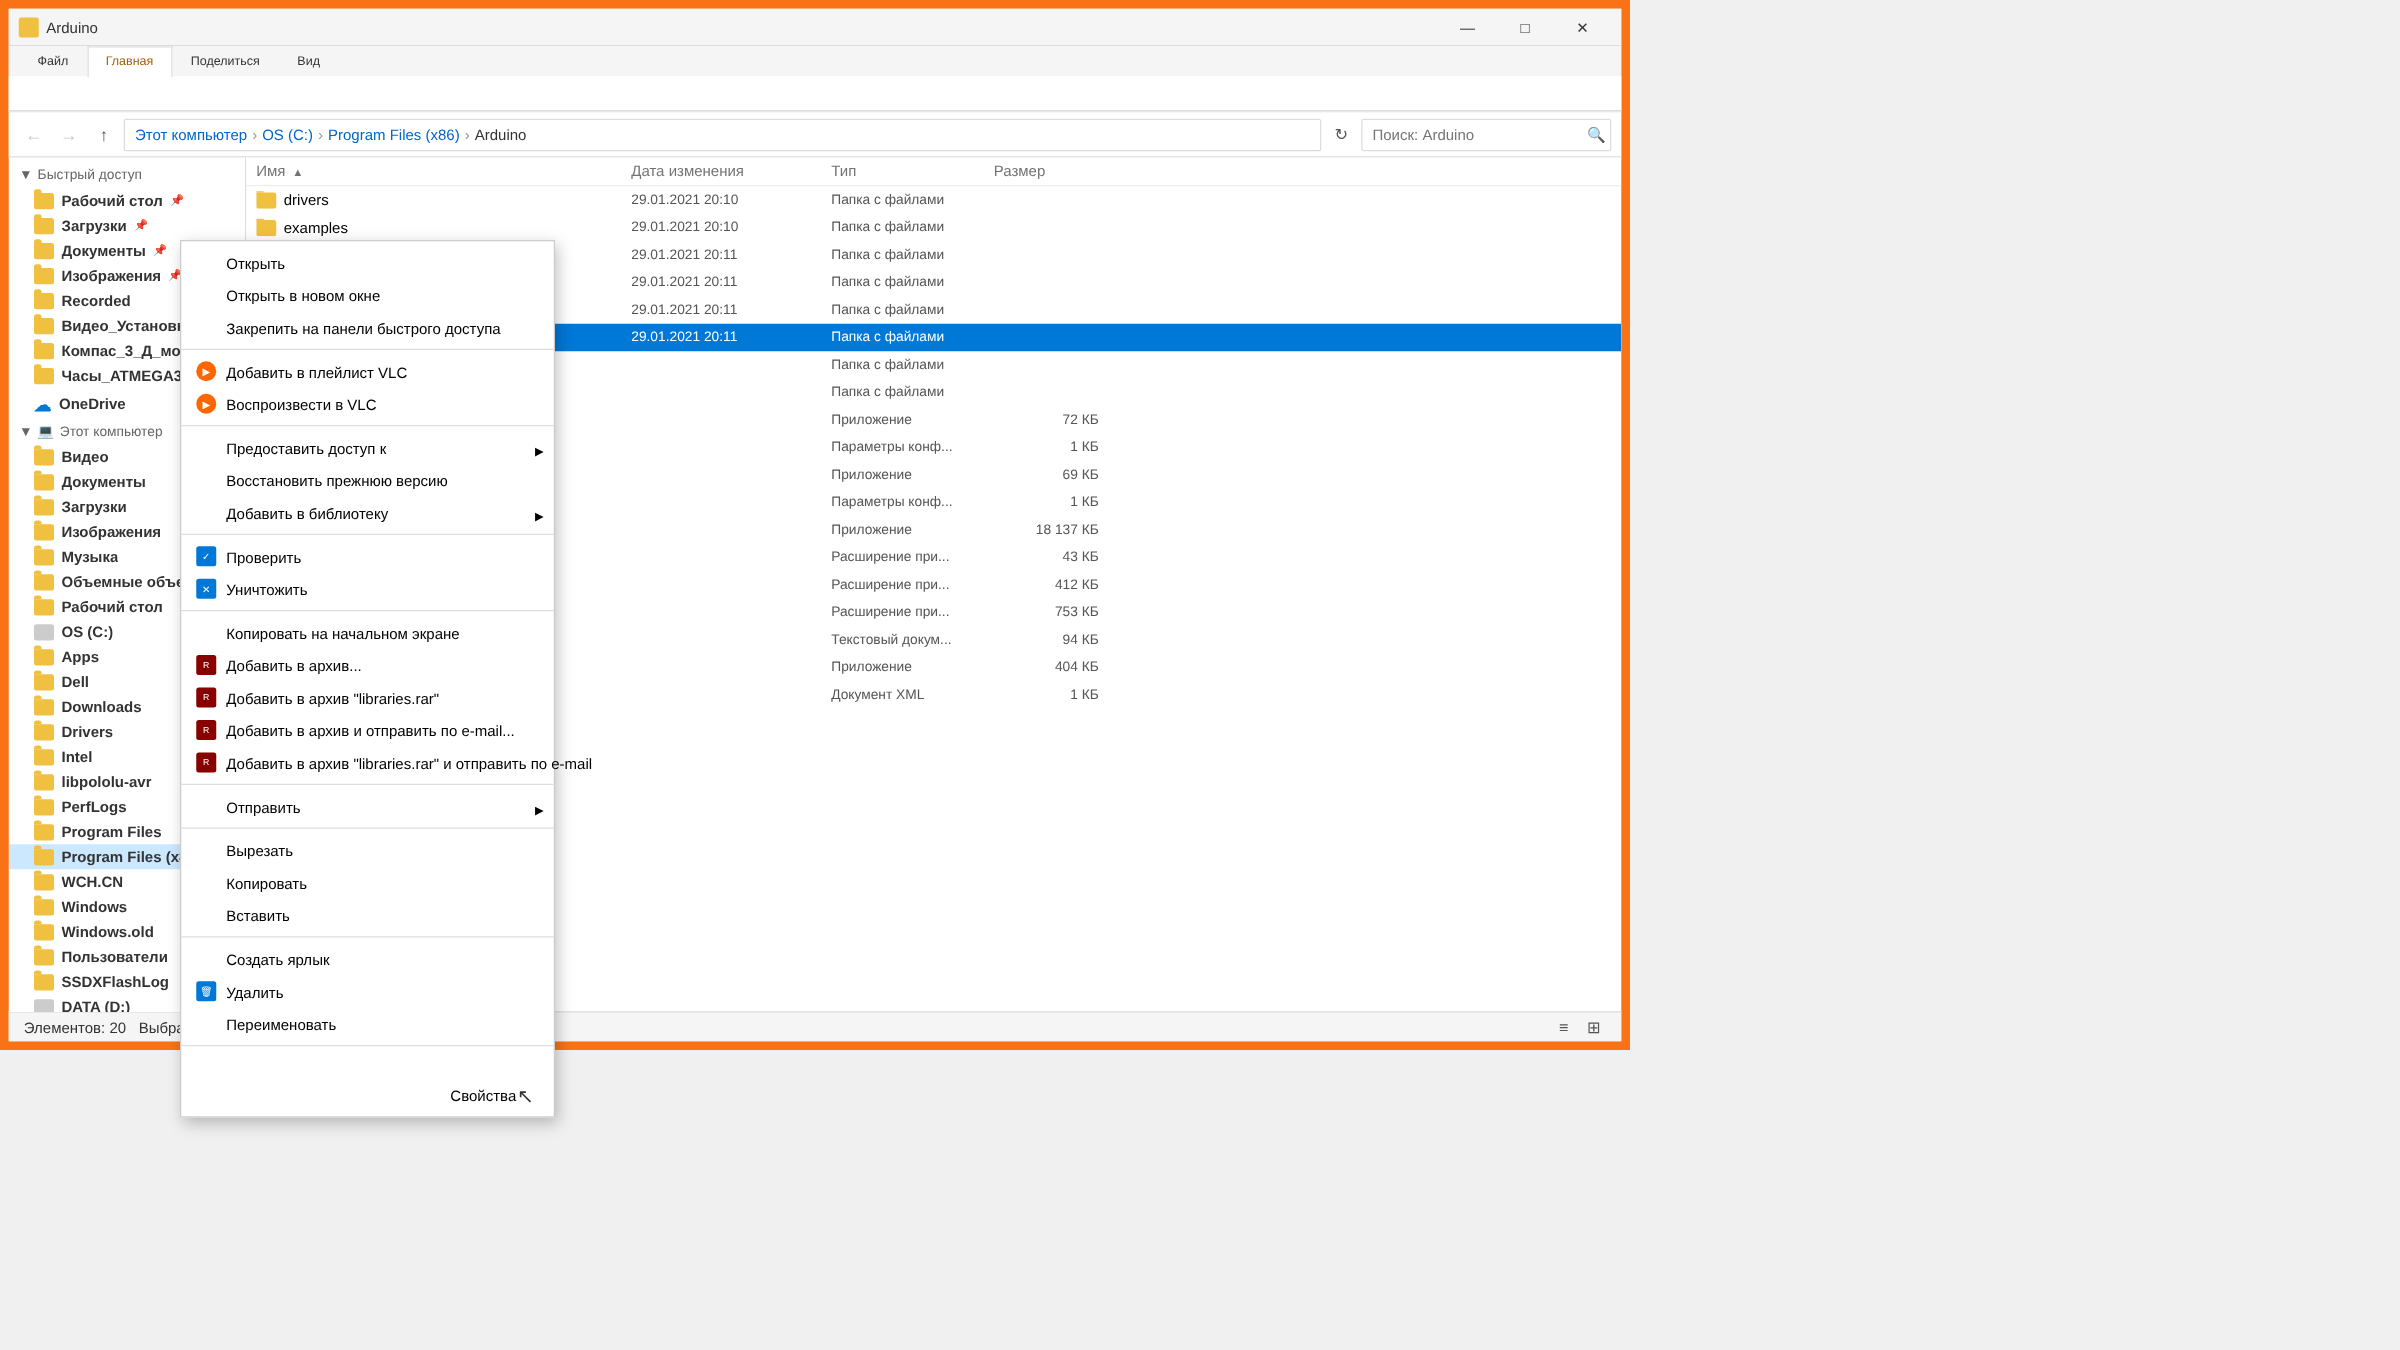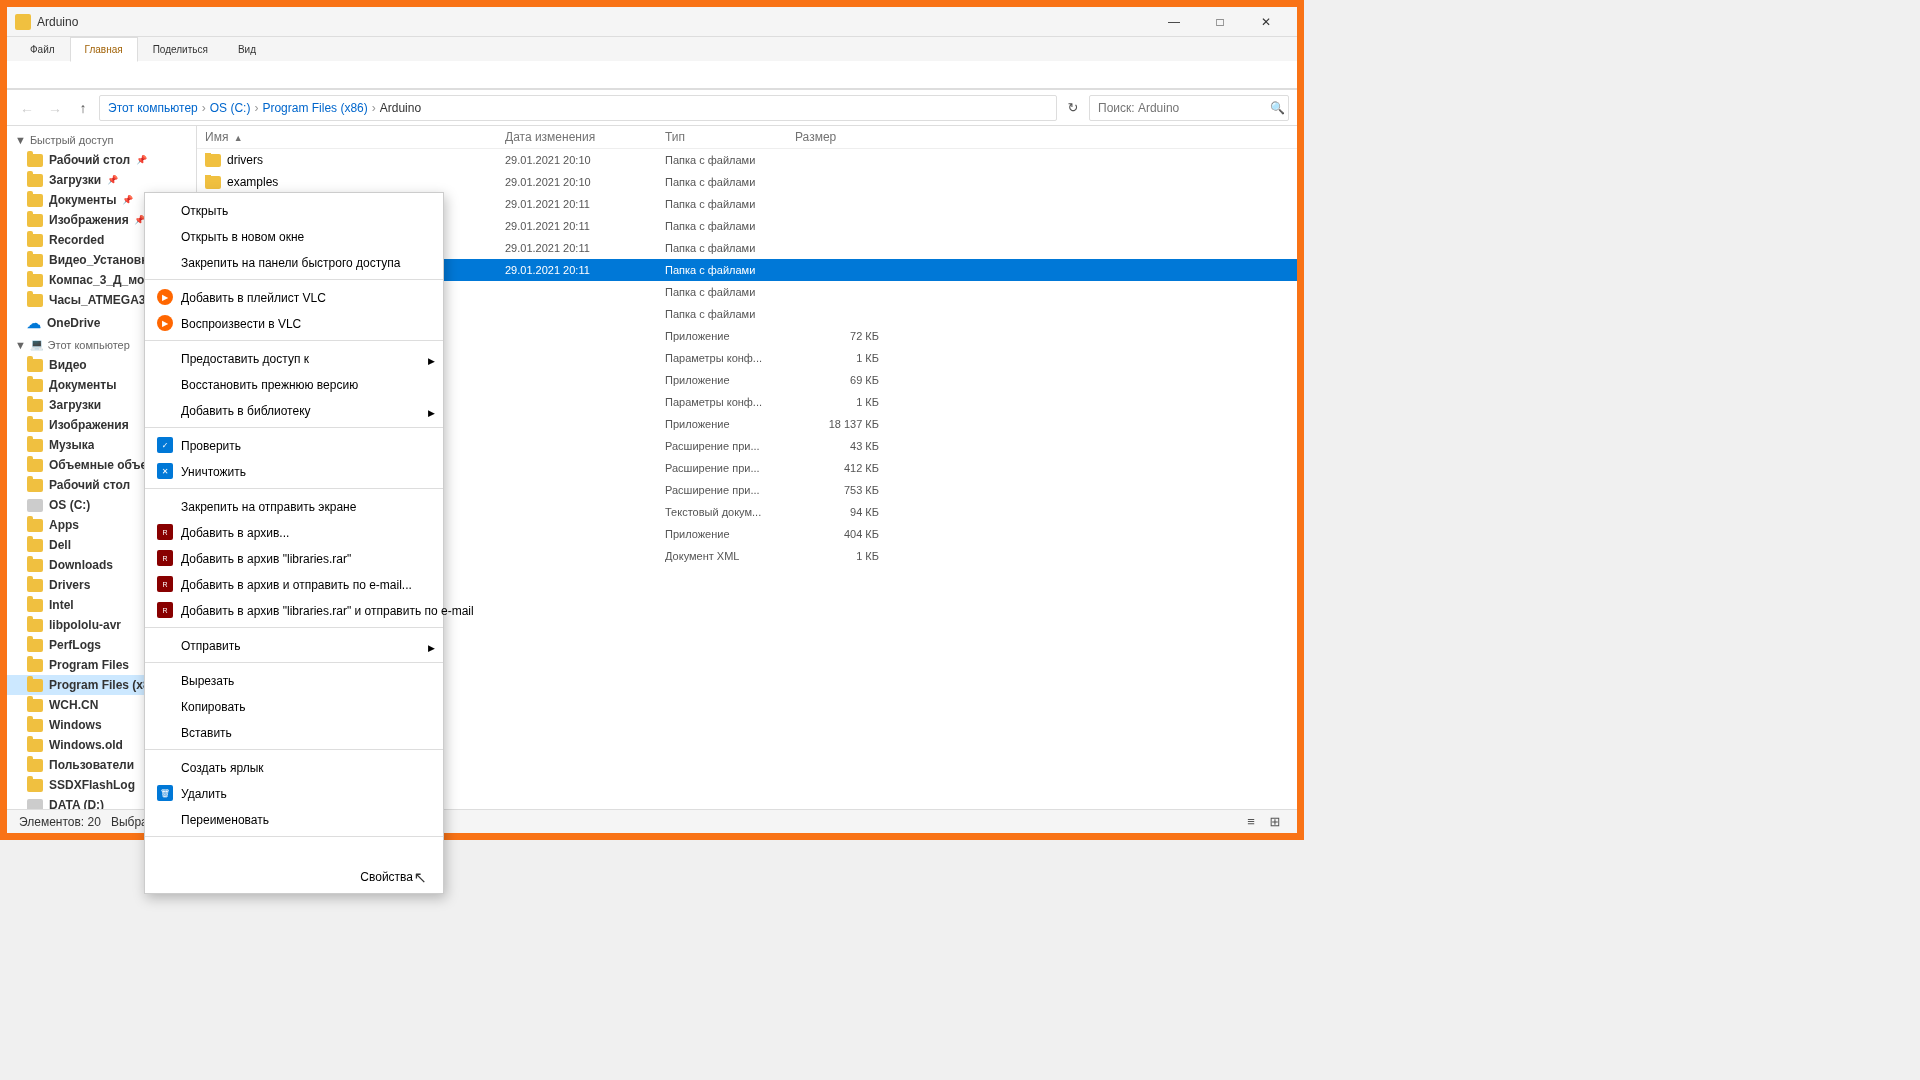--- a/index.html
+++ b/index.html
@@ -832,21 +832,21 @@
     <span class="ctx-icon shield">✓</span>
     <span>Проверить</span>
   </div>
   <div class="ctx-item">
     <span class="ctx-icon shield">✕</span>
     <span>Уничтожить</span>
   </div>
   <div class="ctx-separator"></div>
   <div class="ctx-item">
     <span class="ctx-icon"></span>
-    <span>Закрепить на отправить экране</span>
+    <span>Копировать на начальном экране</span>
   </div>
   <div class="ctx-item">
     <span class="ctx-icon winrar">R</span>
     <span>Добавить в архив...</span>
   </div>
   <div class="ctx-item">
     <span class="ctx-icon winrar">R</span>
     <span>Добавить в архив "libraries.rar"</span>
   </div>
   <div class="ctx-item">

